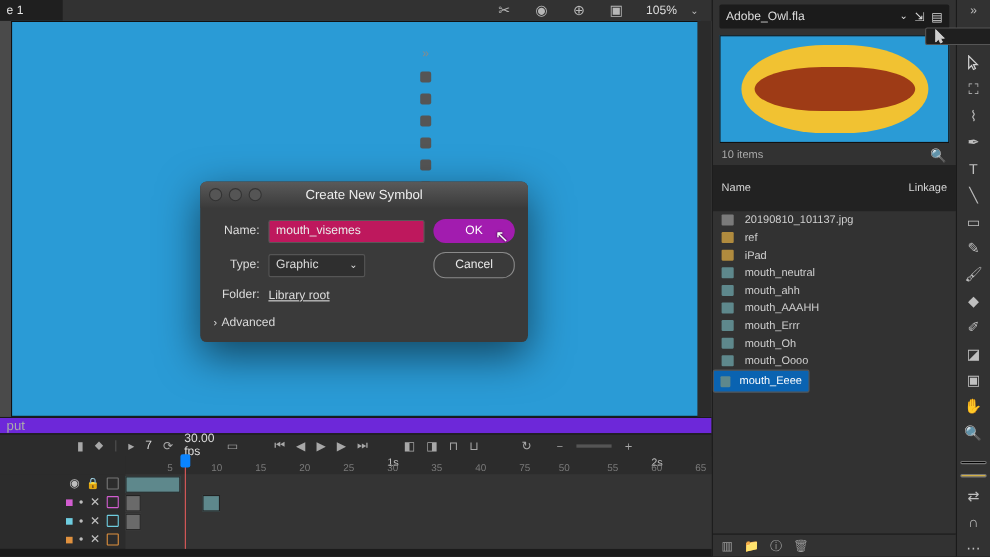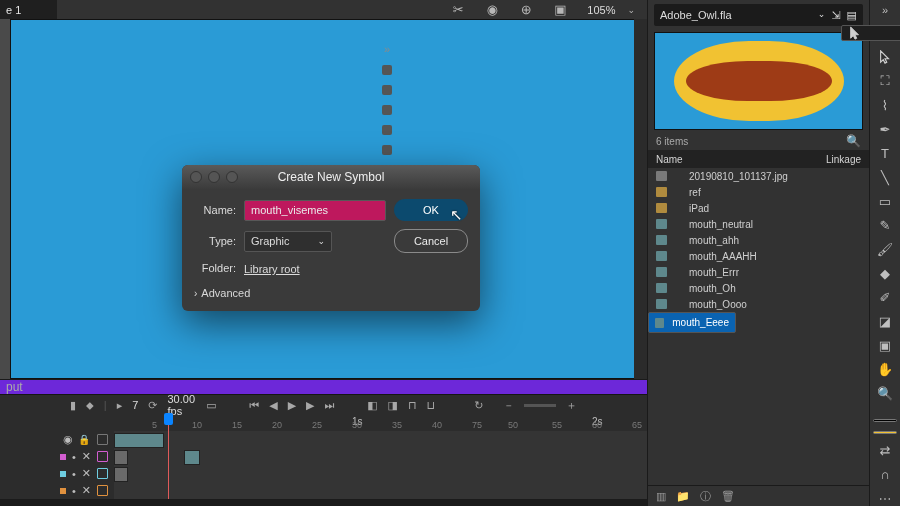--- a/index.html
+++ b/index.html
@@ -36,44 +36,44 @@
 .panel-tabs{height:22px;background:#282828;display:flex;align-items:flex-end}
 .ptab{padding:4px 10px;font-size:11px;color:#aaa}
 .ptab.active{background:#323232;color:#eaeaea}
 .doc-drop{height:22px;background:#1b1b1b;margin:4px 6px;border-radius:2px;display:flex;align-items:center;padding:0 6px;color:#ddd;font-size:11px;justify-content:space-between}
 .preview{margin:2px 6px;height:96px;background:#2a9bd6;display:flex;align-items:center;justify-content:center;border:1px solid #111}
 .mouth{position:relative;width:170px;height:80px}
 .lips{position:absolute;inset:0;background:#f1c232;border-radius:90px/48px}
 .inner{position:absolute;left:12px;right:12px;top:20px;bottom:20px;background:#9e3b16;border-radius:80px/26px}
 .lib-meta{font-size:10px;color:#aaa;padding:2px 8px;display:flex;justify-content:space-between;align-items:center}
 .searchicon{font-size:12px;color:#888}
-.lib-head{height:18px;background:#222;display:flex;align-items:center;padding:0 8px;color:#d5d5d5;font-size:10px}
+.lib-head{height:18px;background:#222;display:flex;align-items:center;padding:12px 8px;color:#d5d5d5;font-size:10px}
 .lib-head .link{margin-left:auto}
 .lib-list{flex:0 0 auto}
-.li{height:16px;display:flex;align-items:center;gap:22px;padding:0 8px;font-size:10px;color:#cfcfcf}
+.li{height:16px;display:flex;align-items:center;gap:10px;padding:0 8px;font-size:10px;color:#cfcfcf}
 .li .ic{width:11px;height:10px;background:#5e888c;border-radius:1px;display:inline-block}
 .li .ic.fold{background:#b08b3e}
 .li .ic.img{background:#7a7a7a}
 .li.sel{background:#0a63b1;color:#fff}
 .lib-bottom{margin-top:auto;height:20px;border-top:1px solid #1a1a1a;display:flex;align-items:center;gap:10px;padding:0 8px;color:#9a9a9a}
 .tools-col{width:30px;background:#323232;border-left:1px solid #1a1a1a;display:flex;flex-direction:column;align-items:center;padding-top:4px;gap:9px;color:#bfbfbf}
 .tool{width:22px;height:20px;display:flex;align-items:center;justify-content:center;font-size:13px;border-radius:2px}
 .tool.sel{background:#1f1f1f}
 .tool svg{width:14px;height:14px;fill:#cfcfcf;stroke:#cfcfcf}
 
 .dialog{position:absolute;left:182px;top:146px;width:298px;background:#3a3a3a;border-radius:6px;box-shadow:0 12px 38px rgba(0,0,0,.55);overflow:hidden}
 .dlg-title{height:24px;background:linear-gradient(#5a5a5a,#3b3b3b);color:#eee;font-size:12px;display:flex;align-items:center;justify-content:center;position:relative}
 .traffic{position:absolute;left:8px;display:flex;gap:6px}
 .traffic span{width:10px;height:10px;border-radius:50%;background:#555;border:1px solid #333}
 .dlg-body{padding:10px 12px 12px;display:grid;grid-template-columns:42px 1fr 74px;grid-gap:8px 8px;align-items:center;font-size:11px;color:#dcdcdc}
 .lbl{text-align:right;color:#dcdcdc}
 .txtin{height:19px;background:#be185d;border:1px solid #585858;border-radius:2px;color:#eaeaea;padding:0 6px;display:flex;align-items:center}
 .sel{height:19px;background:#2f2f2f;border:1px solid #555;border-radius:2px;padding:0 6px;display:flex;align-items:center;gap:8px;width:74px;justify-content:space-between}
 .btn{height:22px;border-radius:11px;display:flex;align-items:center;justify-content:center;font-size:11px;cursor:pointer}
-.btn.ok{background:#0c4a6e;color:#fff}
+.btn.ok{background:#a21caf;color:#fff}
 .btn.cancel{border:1px solid #8a8a8a;color:#eaeaea;background:transparent}
 .folderlink{text-decoration:underline;color:#dcdcdc;display:inline-block;padding-top:2px}
 .adv{grid-column:1/4;display:flex;align-items:center;gap:4px;color:#d9d9d9;margin-top:4px}
 .adv .chev{font-size:10px}
 .cursor{position:absolute;left:450px;top:187px;font-size:15px;color:#fff;text-shadow:0 0 2px #000;pointer-events:none}
 .colpanel{position:absolute;right:253px;top:24px;width:14px;display:flex;flex-direction:column;gap:10px;align-items:center;color:#8a8a8a}
 .colpanel .chip{width:10px;height:10px;background:#555;border-radius:2px}
 .btm-bar{height:10px;background:#1b1b1b}
 </style>
 </head>
@@ -242,21 +242,21 @@
           <span>▤</span>
         </span>
     </div>
     <div class="preview">
       <div class="mouth">
           <div class="lips"></div>
           <div class="inner"></div>
         </div>
     </div>
     <div class="lib-meta">
-        <span>6 items</span>
+        <span>10 items</span>
         <span class="searchicon">🔍</span>
       </div>
     <div class="lib-head">
         <span>Name</span>
         <span class="link">Linkage</span>
       </div>
     <div class="lib-list" id="liblist">
         <div class="li">
           <span class="ic img"></span>
           <span>20190810_101137.jpg</span>

